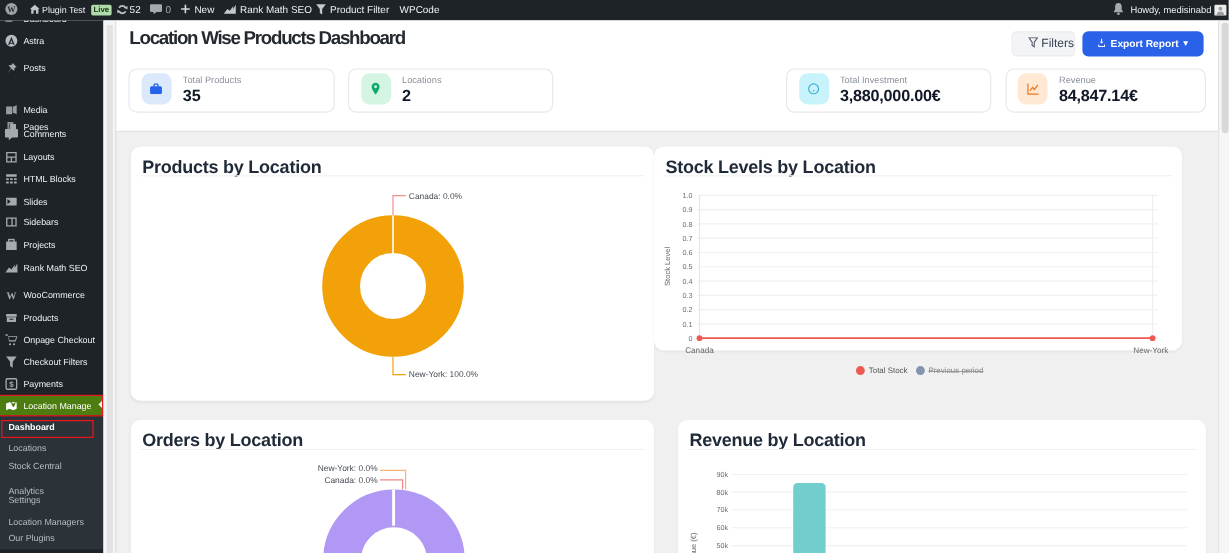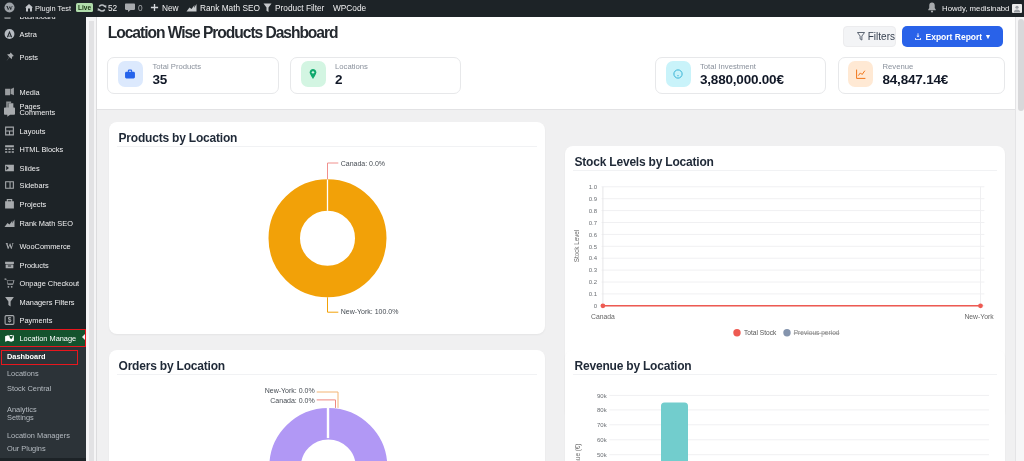--- a/index.html
+++ b/index.html
@@ -13,21 +13,21 @@
 #abar svg { vertical-align:middle; }
 .livebadge { display:inline-block; background:#b0dcab; color:#15330f; font-size:6.5px; font-weight:bold; line-height:9px; padding:0 2px; border-radius:1.5px; vertical-align:1px; }
 
 
 #sidebar { left:0; top:17px; width:86.5px; height:444px; background:#1d2327; overflow:hidden; }
 #submbg { position:absolute; left:0; top:329px; width:86px; height:112px; background:#2c3338; }
 .mi { position:absolute; left:0; width:90px; height:18px; color:#f0f0f1; font-size:7.4px; }
 .mi .ic { position:absolute; left:4px; top:50%; transform:translateY(-50%); width:11px; height:11px; color:#a7aaad; }
 .mi .tx { position:absolute; left:19.5px; top:50%; transform:translateY(-50%); white-space:nowrap; }
 .smi { position:absolute; left:7px; color:#b6bcc2; font-size:7.4px; white-space:nowrap; transform:translateY(-50%); }
-#curmenu { position:absolute; left:0; top:312.5px; width:86px; height:16.5px; background:#14532d; color:#fff; }
+#curmenu { position:absolute; left:0; top:312.5px; width:86px; height:16.5px; background:#4d7c0f; color:#fff; }
 #curmenu .arrow { position:absolute; right:0; top:3.6px; width:0; height:0; border:4.6px solid transparent; border-right:4.6px solid #f0f0f1; border-left:none; }
 .redbox { position:absolute; border:1.6px solid #e8161d; }
 
 
 #railL { left:86px; top:17px; width:10.5px; height:444px; background:#f5f5f6; border-right:1px solid #dcdcde; }
 #railL .thumb { position:absolute; left:2.6px; top:4px; width:5px; height:440px; background:#e2e2e4; }
 #railR { left:1015px; top:17px; width:9px; height:444px; background:#f6f6f7; border-left:1px solid #e4e4e6; }
 #railR .thumb { position:absolute; left:1.5px; top:2px; width:6px; height:92px; background:#d8d8da; border-radius:3px; }
 
 
@@ -38,21 +38,21 @@
 
 
 .scard { position:absolute; top:40px; width:171.4px; height:36.5px; background:#fff; border:1px solid #e7e8ea; border-radius:7px; }
 .scard .ib { position:absolute; left:9.5px; top:3.2px; width:25px; height:25.5px; border-radius:7px; }
 .scard .ib svg { position:absolute; left:50%; top:50%; transform:translate(-50%,-50%); }
 .scard .lab { position:absolute; left:44px; top:3.8px; font-size:7.7px; color:#8a919c; white-space:nowrap; }
 .scard .val { position:absolute; left:44px; top:13.8px; font-size:13.5px; font-weight:bold; color:#111827; letter-spacing:-0.2px; white-space:nowrap; }
 
 
 .ccard { position:absolute; background:#fff; border-radius:8px; box-shadow:0 1px 2px rgba(0,0,0,0.05); }
-.ccard .ct { position:absolute; left:9.5px; top:9px; font-size:12px; font-weight:bold; color:#1f2937; letter-spacing:-0.2px; }
+.ccard .ct { position:absolute; left:9.5px; top:9px; font-size:15px; font-weight:bold; color:#1f2937; letter-spacing:-0.2px; }
 .ccard .sep { position:absolute; left:8px; right:8px; top:23.8px; height:1px; background:#f1f2f4; }
 </style>
 </head>
 <body>
 
 <div id="abar" class="abs">
   <span class="it" style="left:4px;">
     <svg width="11" height="11" viewBox="0 0 20 20" style="margin-top:-2px">
         <circle cx="10" cy="10" r="9.2" fill="#9ea3a8"></circle>
         <text x="10" y="14.2" font-size="12.5" font-weight="bold" fill="#23292e" text-anchor="middle" font-family="Liberation Serif">W</text>
@@ -204,21 +204,21 @@
         <path d="M1 2h3l1 3h14l-2.5 8H6.5L5 5 4 4H1z M6 6l1.2 5h8.6L17 6z" fill-rule="evenodd"></path>
         <circle cx="8" cy="17" r="1.6"></circle>
         <circle cx="14" cy="17" r="1.6"></circle>
       </svg>
       <span class="tx">Onpage Checkout</span>
     </div>
   <div class="mi" style="top:275.6px;">
       <svg class="ic" viewBox="0 0 18 20" fill="#a7aaad">
         <path d="M1 1h16l-6 8v9l-4-2.5V9z"></path>
       </svg>
-      <span class="tx">Managers Filters</span>
+      <span class="tx">Checkout Filters</span>
     </div>
   <div class="mi" style="top:294px;">
       <svg class="ic" viewBox="0 0 20 20">
         <rect x="2" y="2" width="16" height="16" rx="2" fill="none" stroke="#a7aaad" stroke-width="2"></rect>
         <text x="10" y="14.5" font-size="12" font-weight="bold" fill="#a7aaad" text-anchor="middle">$</text>
       </svg>
       <span class="tx">Payments</span>
     </div>
 
   <div id="curmenu">
@@ -304,21 +304,21 @@
   <svg width="436" height="186" viewBox="0 0 436 186" style="position:absolute;left:0;top:25.7px;">
     <circle cx="218.5" cy="90.3" r="43.25" fill="none" stroke="#f2a108" stroke-width="31.5"></circle>
     <line x1="218.5" y1="31.3" x2="218.5" y2="62.8" stroke="#fff" stroke-width="1.3"></line>
     <polyline points="218.5,31.3 218.5,15 229.3,15" fill="none" stroke="#f0908d" stroke-width="1"></polyline>
     <text x="231.7" y="17.6" font-size="7" fill="#454b52">Canada: 0.0%</text>
     <polyline points="218.5,149.3 218.5,164.2 229.3,164.2" fill="none" stroke="#f2a108" stroke-width="1"></polyline>
     <text x="231.7" y="165.8" font-size="7" fill="#454b52">New-York: 100.0%</text>
   </svg>
 </div>
 
-<div class="ccard abs" style="left:565px; top:122.3px; width:439.5px; height:272px;margin-top:24px;">
+<div class="ccard abs" style="left:545px; top:122.3px; width:439.5px; height:170px;">
   <div class="ct">Stock Levels by Location</div>
   <div class="sep"></div>
   <svg width="439" height="186" viewBox="0 0 439 186" style="position:absolute;left:0;top:25.7px;">
     <g font-size="6" fill="#6b6f74" text-anchor="end">
       <text x="32" y="17">1.0</text>
         <text x="32" y="28.9">0.9</text>
         <text x="32" y="40.8">0.8</text>
       <text x="32" y="52.7">0.7</text>
         <text x="32" y="64.6">0.6</text>
         <text x="32" y="76.5">0.5</text>

